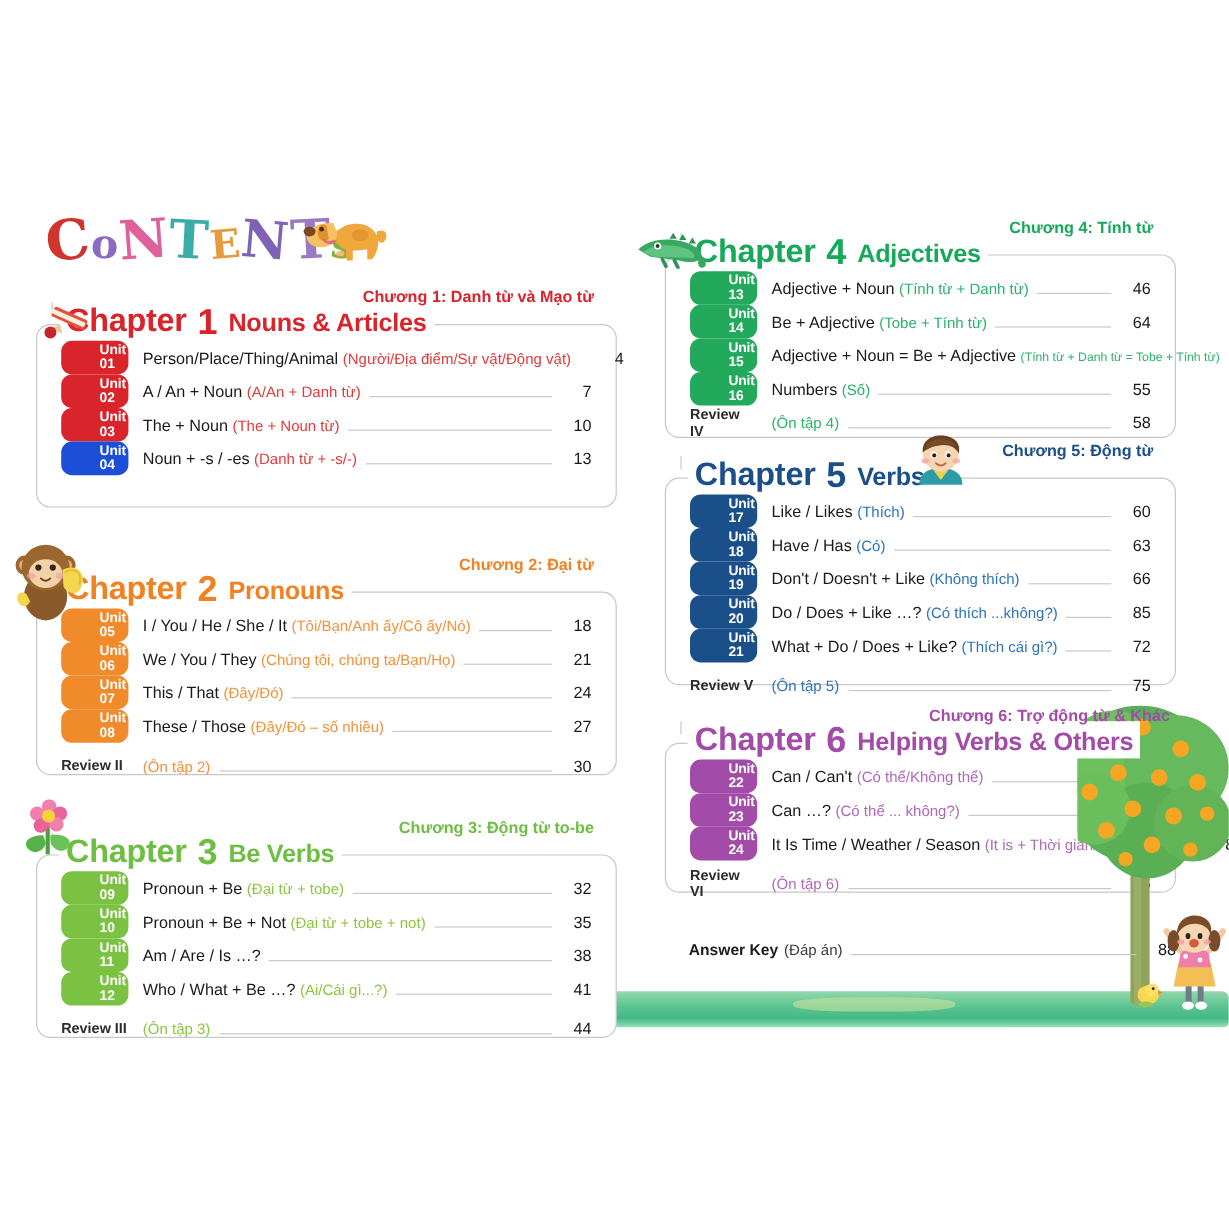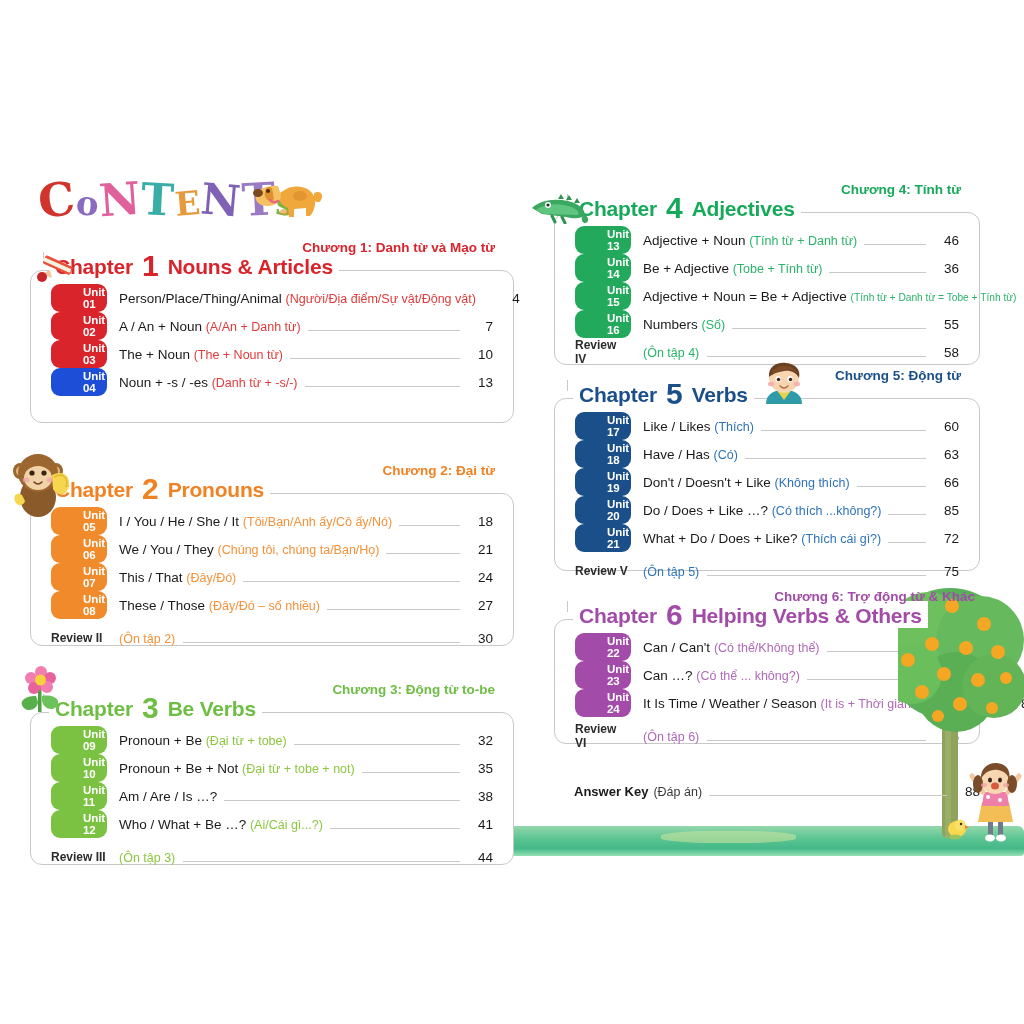--- a/index.html
+++ b/index.html
@@ -51,21 +51,21 @@
     background: #fff;
   }
   .ch-head {
     position: absolute; top: -19px; left: 18px;
     display: flex; align-items: baseline; gap: 6px;
     background: #fff; padding: 0 6px;
     white-space: nowrap;
     z-index: 4;
   }
   .ch-word {
-    font-size: 21px; font-weight: 700; letter-spacing: -.2px;
+    font-size: 27px; font-weight: 700; letter-spacing: -.2px;
   }
   .ch-num {
     font-size: 30px; font-weight: 800; line-height: .8; padding: 0 3px;
     position: relative; top: 2px;
   }
   .ch-name { font-size: 21px; font-weight: 700; letter-spacing: -.2px; }
   .ch-viet {
     position: absolute; top: -31px; right: 14px;
     font-size: 13.5px; font-weight: 600; background: #fff; padding: 0 4px;
     white-space: nowrap; z-index: 4;
@@ -324,21 +324,21 @@
         <div class="badge" style="background:#22A95C;">Unit 13</div>
         <div class="row-txt"><span>Adjective + Noun </span><span class="vi" style="color:#2BB36A;">(Tính từ + Danh từ)</span></div>
         <div class="leader"></div>
         <div class="pg">46</div>
       </div>
 
       <div class="row">
         <div class="badge" style="background:#22A95C;">Unit 14</div>
         <div class="row-txt"><span>Be + Adjective </span><span class="vi" style="color:#2BB36A;">(Tobe + Tính từ)</span></div>
         <div class="leader"></div>
-        <div class="pg">36</div>
+        <div class="pg">64</div>
       </div>
 
       <div class="row">
         <div class="badge" style="background:#22A95C;">Unit 15</div>
         <div class="row-txt"><span>Adjective + Noun = Be + Adjective </span><span class="vi small" style="color:#2BB36A;">(Tính từ + Danh từ = Tobe + Tính từ)</span></div>
         <div class="leader" style="visibility:hidden;"></div>
 
       </div>
 
       <div class="row">

